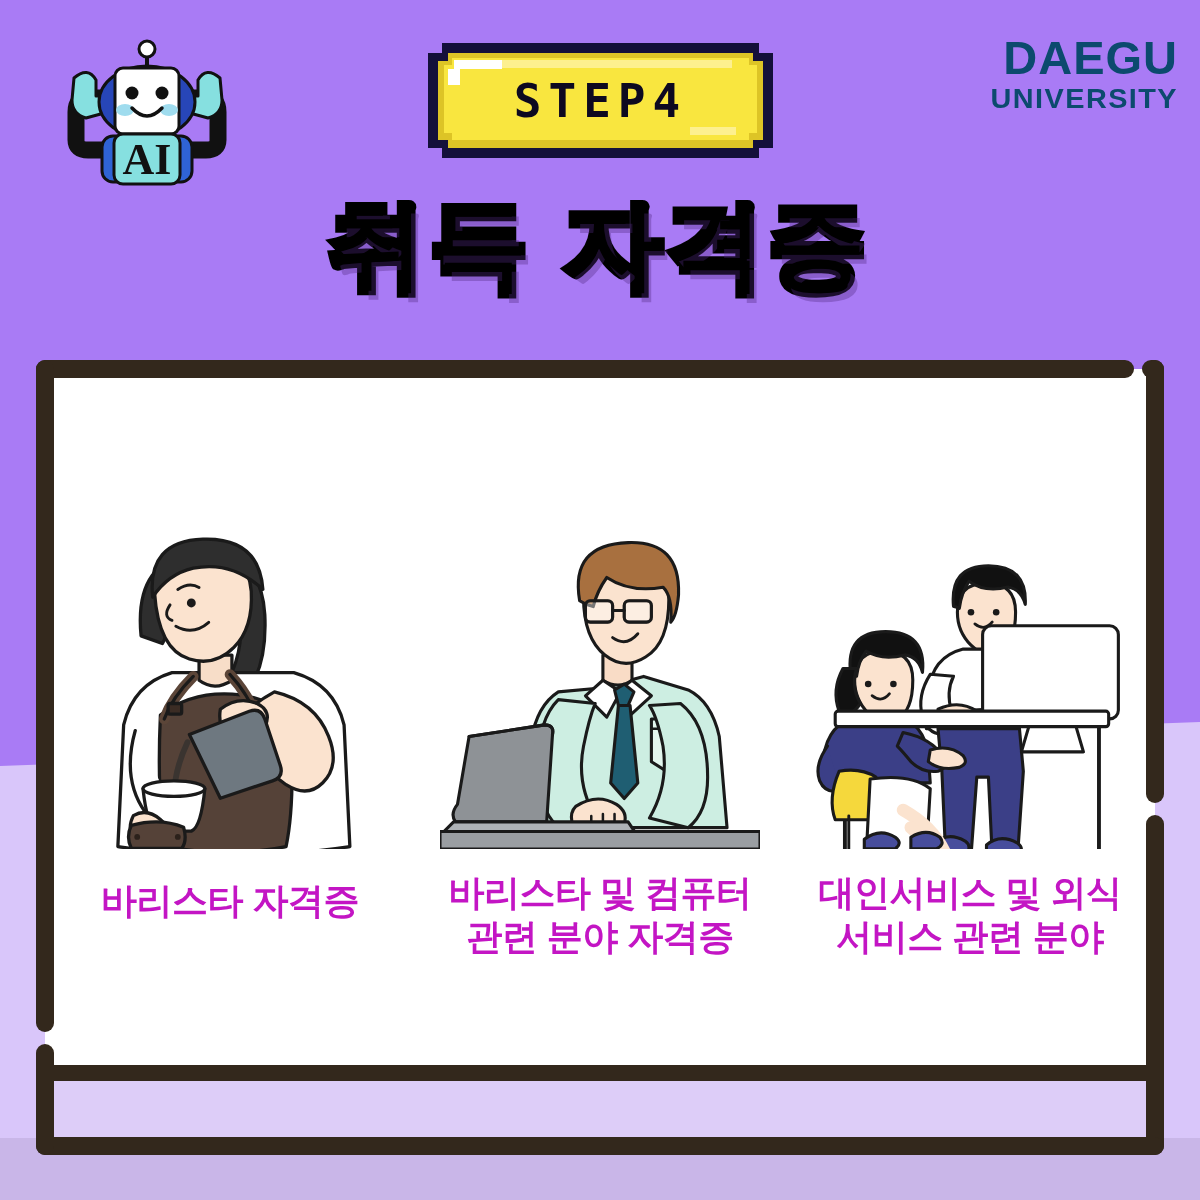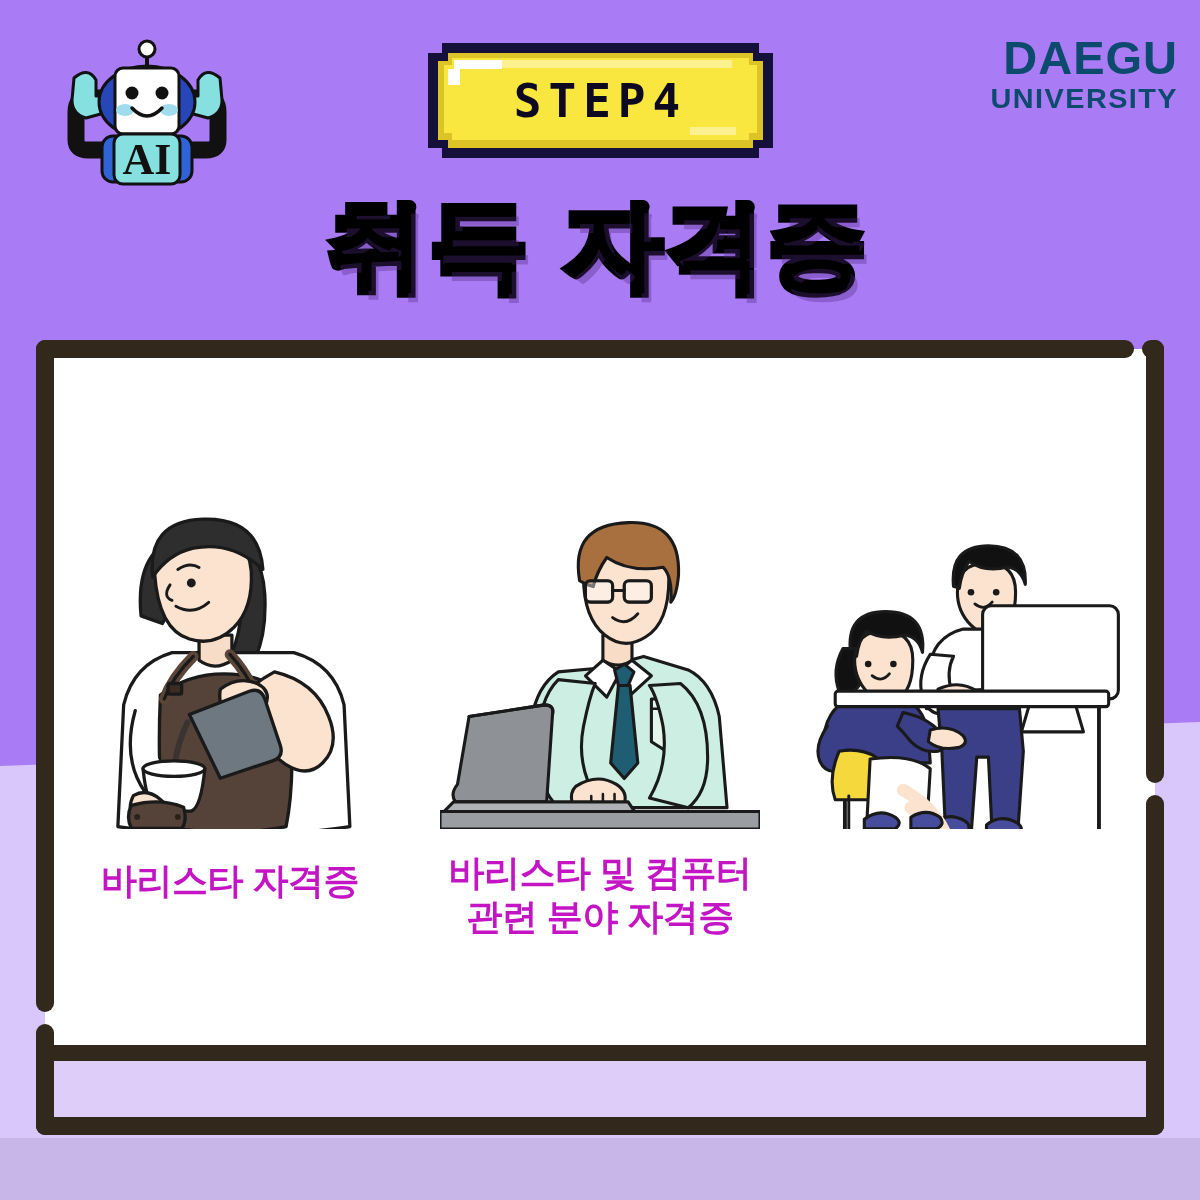--- a/index.html
+++ b/index.html
@@ -148,21 +148,21 @@
     letter-spacing: 6px;
     color: #000000;
     -webkit-text-stroke: 9px #000000;
     paint-order: stroke fill;
     text-shadow: 7px 9px 0 rgba(80, 40, 130, 0.35);
   }
 
   
   .card {
     position: absolute;
-    left: 36px; top: 340px;
+    left: 36px; top: 360px;
     width: 1128px; height: 795px;
   }
   .card-bg {
     position: absolute;
     left: 9px; top: 9px;
     width: 1110px; height: 777px;
     background: #ffffff;
   }
   .card-bottom-strip {
     position: absolute;
@@ -450,20 +450,22 @@
               <path d="M96 300 q32 18 44 46 q10 22 -10 34" fill="none" stroke-width="13" stroke="#fbe3cf"></path>
               <path d="M104 318 q28 22 34 52 q6 20 -14 28" fill="none" stroke-width="13" stroke="#fbe3cf"></path>
 
               <path d="M104 328 q16 -10 30 0 q6 8 -4 12 l-26 0 z" fill="#474d9c"></path>
               <path d="M56 330 q16 -12 32 -2 q8 6 0 12 l-32 0 z" fill="#474d9c"></path>
 
               <rect x="26" y="198" width="282" height="16" rx="3" fill="#ffffff"></rect>
             </g>
           </svg>
         </div>
+        <div class="caption">대인서비스 및 외식
+서비스 관련 분야</div>
       </div>
     </div>
 
     <div class="bar top"></div>
     <div class="bar top2"></div>
     <div class="bar right"></div>
     <div class="bar right2"></div>
     <div class="bar bottom"></div>
     <div class="bar left"></div>
     <div class="bar left2"></div>

